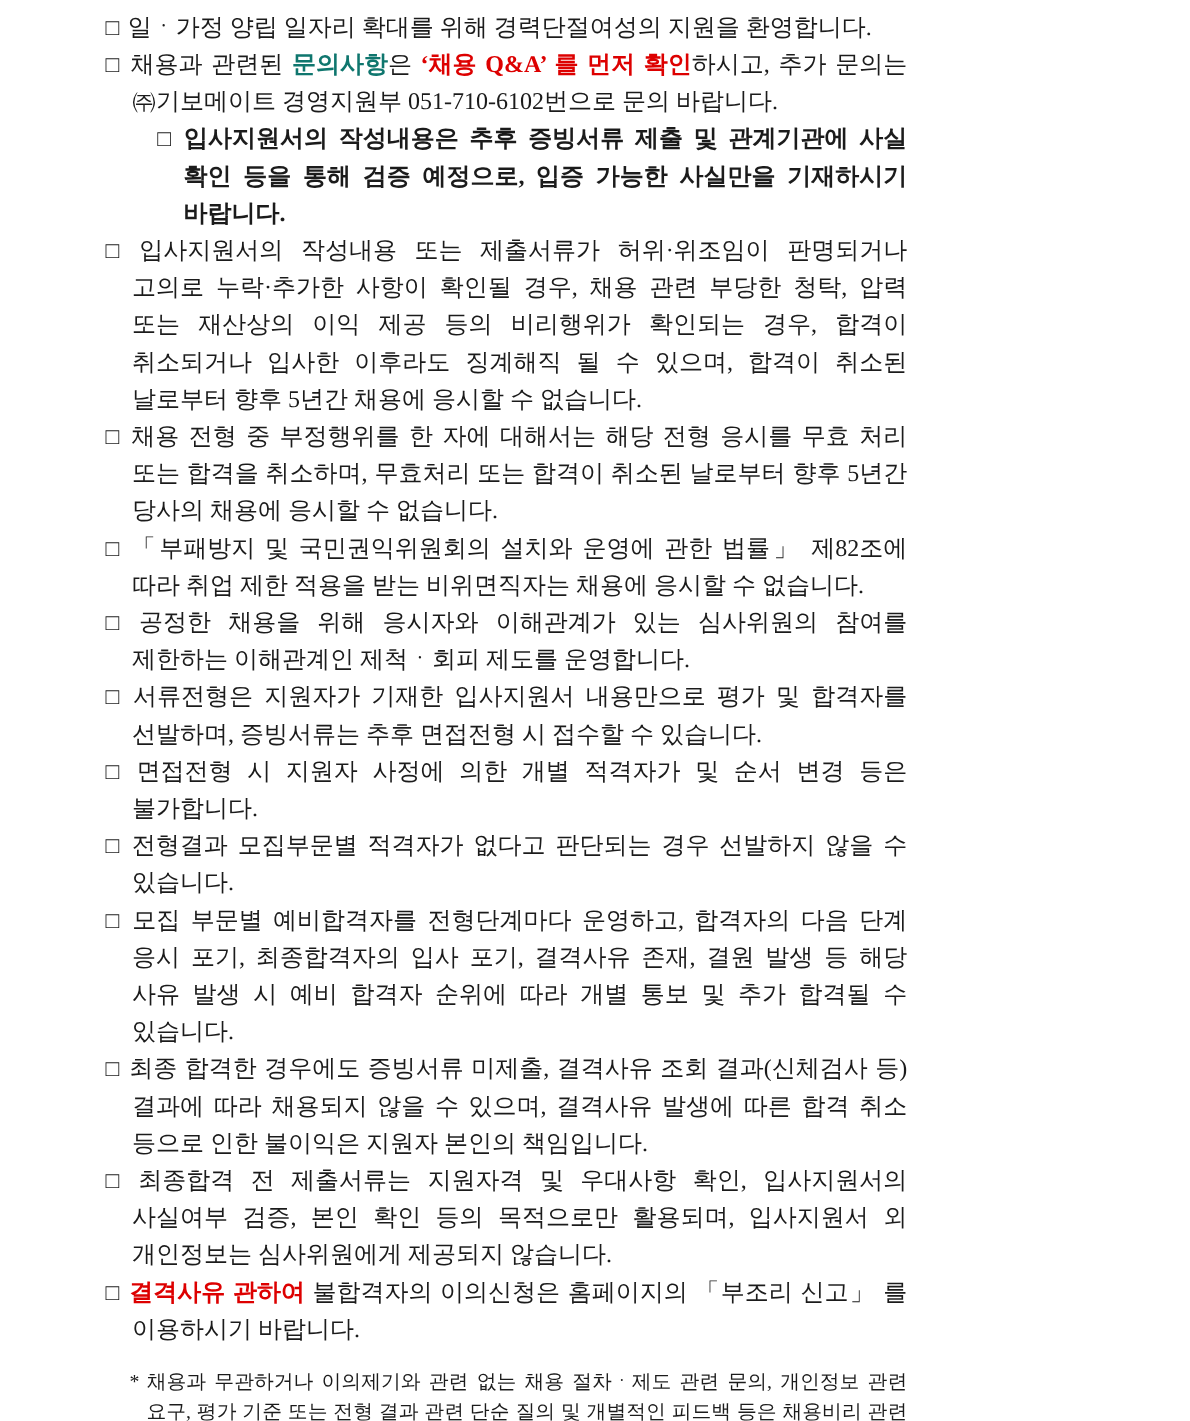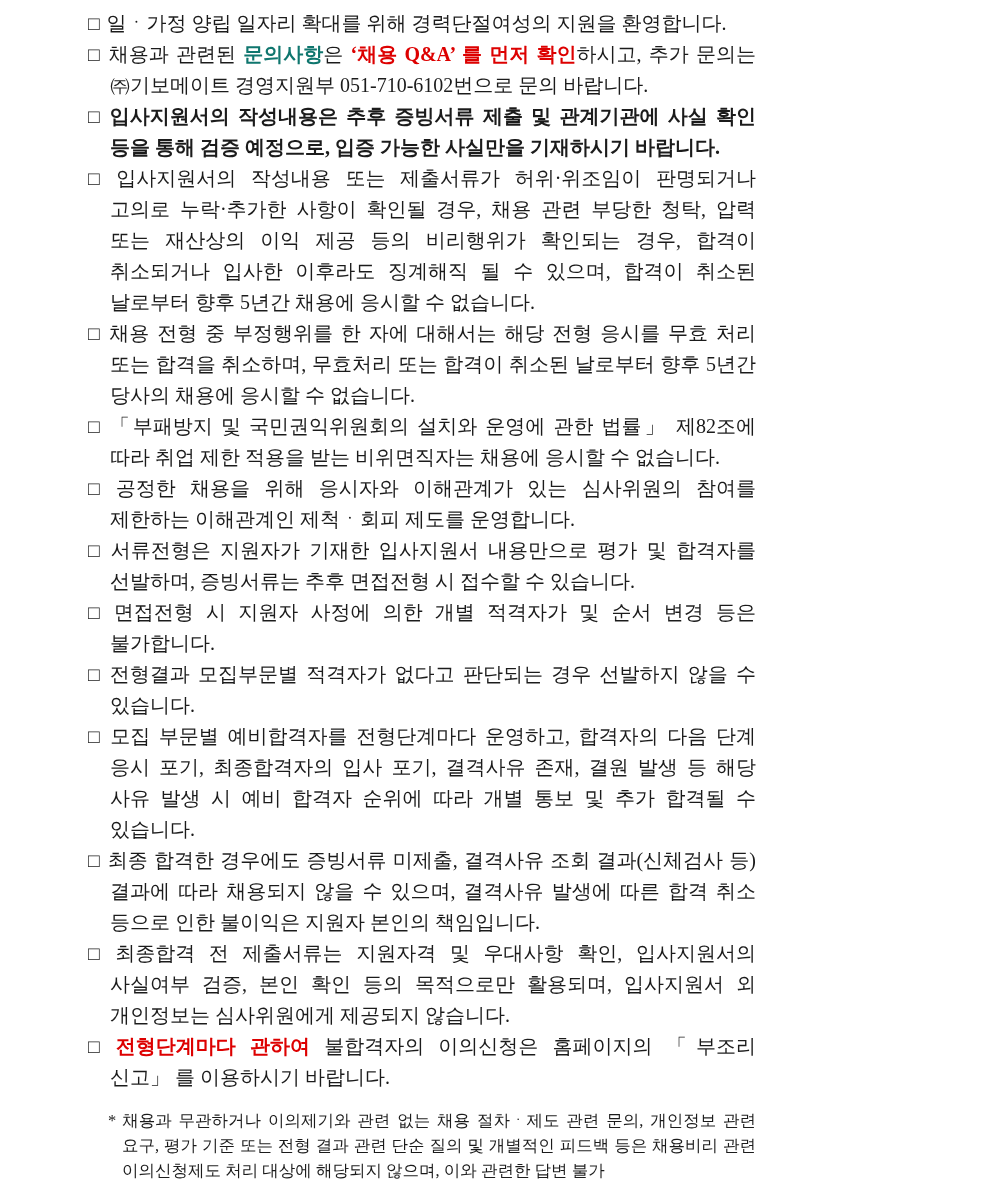--- a/index.html
+++ b/index.html
@@ -21,21 +21,21 @@
   }
   p.item {
     margin: 0;
     font-size: 20px;
     line-height: 31px;
     text-align: justify;
     word-break: keep-all;
     padding-left: 22px;
     text-indent: -22px;
   }
-  p.item.bold { font-weight: bold; }
+  p.item.bold { font-weight: bold; margin-left: 43px; }
   .bullet {
     display: inline;
     padding-right: 7px;
     font-size: 19px;
   }
   .seg-blue { font-weight: bold; }
   .seg-red  { font-weight: bold; }
   .footnote {
     margin-top: 15px;
     font-size: 16.5px;
@@ -58,18 +58,18 @@
       <p class="item"><span class="bullet">□</span><span>입사지원서의 작성내용 또는 제출서류가 허위·위조임이 판명되거나 고의로 누락·추가한 사항이 확인될 경우, 채용 관련 부당한 청탁, 압력 또는 재산상의 이익 제공 등의 비리행위가 확인되는 경우, 합격이 취소되거나 입사한 이후라도 징계해직 될 수 있으며, 합격이 취소된 날로부터 향후 5년간 채용에 응시할 수 없습니다.</span></p>
       <p class="item"><span class="bullet">□</span><span>채용 전형 중 부정행위를 한 자에 대해서는 해당 전형 응시를 무효 처리 또는 합격을 취소하며, 무효처리 또는 합격이 취소된 날로부터 향후 5년간 당사의 채용에 응시할 수 없습니다.</span></p>
       <p class="item"><span class="bullet">□</span><span>「부패방지 및 국민권익위원회의 설치와 운영에 관한 법률」 제82조에 따라 취업 제한 적용을 받는 비위면직자는 채용에 응시할 수 없습니다.</span></p>
       <p class="item"><span class="bullet">□</span><span>공정한 채용을 위해 응시자와 이해관계가 있는 심사위원의 참여를 제한하는 이해관계인 제척ㆍ회피 제도를 운영합니다.</span></p>
       <p class="item"><span class="bullet">□</span><span>서류전형은 지원자가 기재한 입사지원서 내용만으로 평가 및 합격자를 선발하며, 증빙서류는 추후 면접전형 시 접수할 수 있습니다.</span></p>
       <p class="item"><span class="bullet">□</span><span>면접전형 시 지원자 사정에 의한 개별 적격자가 및 순서 변경 등은 불가합니다.</span></p>
       <p class="item"><span class="bullet">□</span><span>전형결과 모집부문별 적격자가 없다고 판단되는 경우 선발하지 않을 수 있습니다.</span></p>
       <p class="item"><span class="bullet">□</span><span>모집 부문별 예비합격자를 전형단계마다 운영하고, 합격자의 다음 단계 응시 포기, 최종합격자의 입사 포기, 결격사유 존재, 결원 발생 등 해당 사유 발생 시 예비 합격자 순위에 따라 개별 통보 및 추가 합격될 수 있습니다.</span></p>
       <p class="item"><span class="bullet">□</span><span>최종 합격한 경우에도 증빙서류 미제출, 결격사유 조회 결과(신체검사 등) 결과에 따라 채용되지 않을 수 있으며, 결격사유 발생에 따른 합격 취소 등으로 인한 불이익은 지원자 본인의 책임입니다.</span></p>
       <p class="item"><span class="bullet">□</span><span>최종합격 전 제출서류는 지원자격 및 우대사항 확인, 입사지원서의 사실여부 검증, 본인 확인 등의 목적으로만 활용되며, 입사지원서 외 개인정보는 심사위원에게 제공되지 않습니다.</span></p>
-      <p class="item"><span class="bullet">□</span><span class="seg-red" style="color: rgb(221, 0, 0); font-weight: bold;">전형단계마다 관하여</span><span> 불합격자의 이의신청은 홈페이지의 「부조리 신고」 를 이용하시기 바랍니다.</span></p>
+      <p class="item"><span class="bullet">□</span><span class="seg-red" style="color: rgb(221, 0, 0); font-weight: bold;">결격사유 관하여</span><span> 불합격자의 이의신청은 홈페이지의 「부조리 신고」 를 이용하시기 바랍니다.</span></p>
     </div>
   <p class="footnote">
     <span class="fn-marker">*</span><span>채용과 무관하거나 이의제기와 관련 없는 채용 절차ㆍ제도 관련 문의, 개인정보 관련 요구, 평가 기준 또는 전형 결과 관련 단순 질의 및 개별적인 피드백 등은 채용비리 관련 이의신청제도 처리 대상에 해당되지 않으며, 이와 관련한 답변 불가</span>
   </p>
 </div>
 
 </body></html>

